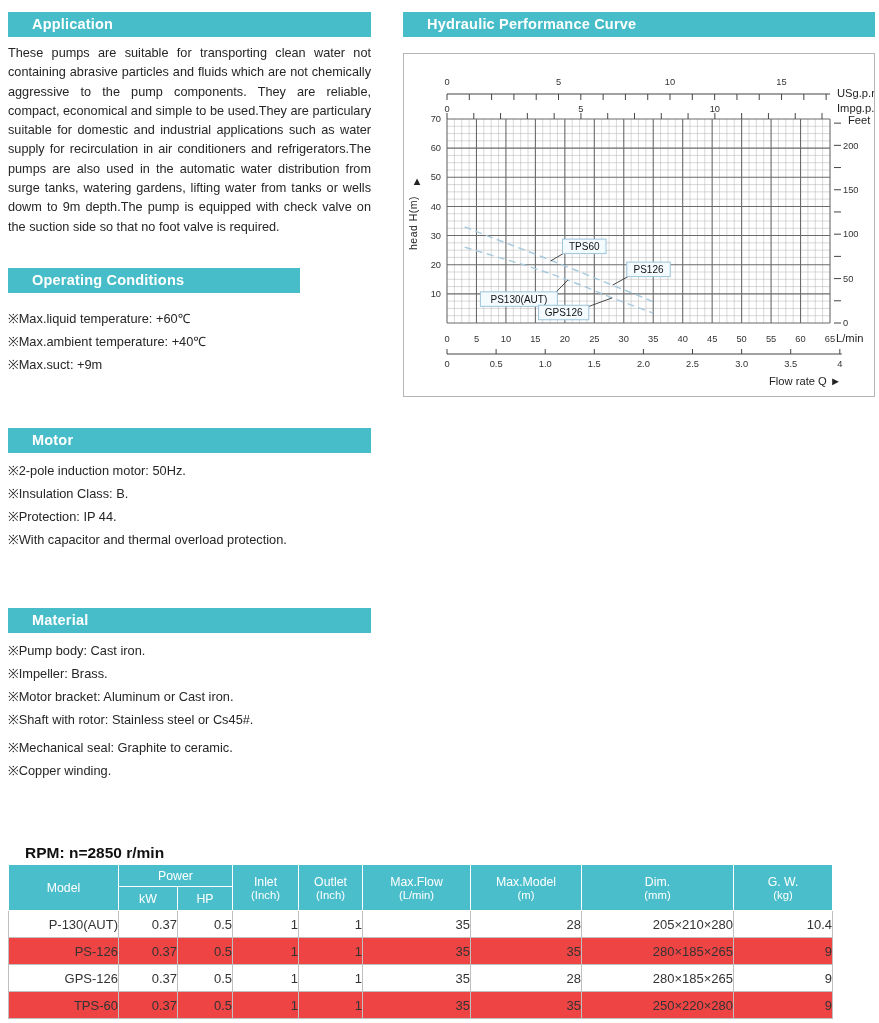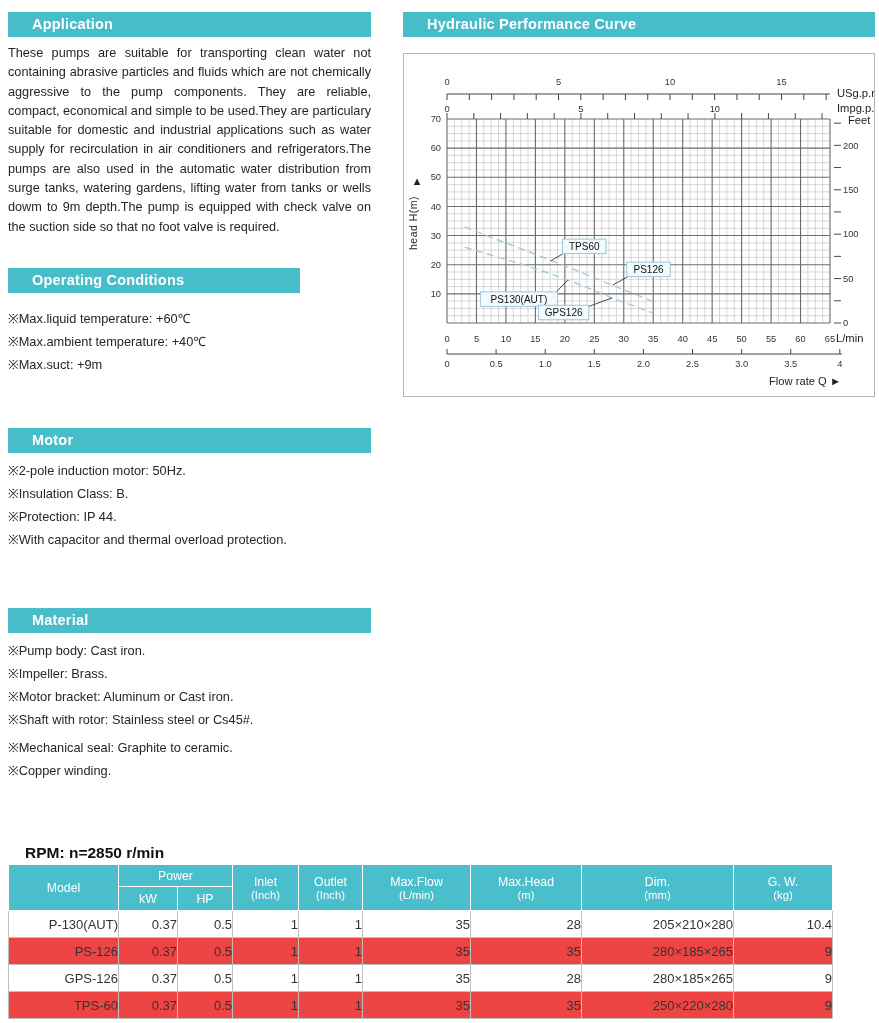--- a/index.html
+++ b/index.html
@@ -327,21 +327,21 @@
         </th>
         <th rowspan="2">
           <div>Outlet</div>
           <div class="th-unit">(Inch)</div>
         </th>
         <th rowspan="2">
           <div>Max.Flow</div>
           <div class="th-unit">(L/min)</div>
         </th>
         <th rowspan="2">
-          <div>Max.Head</div>
+          <div>Max.Model</div>
           <div class="th-unit">(m)</div>
         </th>
         <th rowspan="2">
           <div>Dim.</div>
           <div class="th-unit">(mm)</div>
         </th>
         <th rowspan="2">
           <div>G. W.</div>
           <div class="th-unit">(kg)</div>
         </th>

